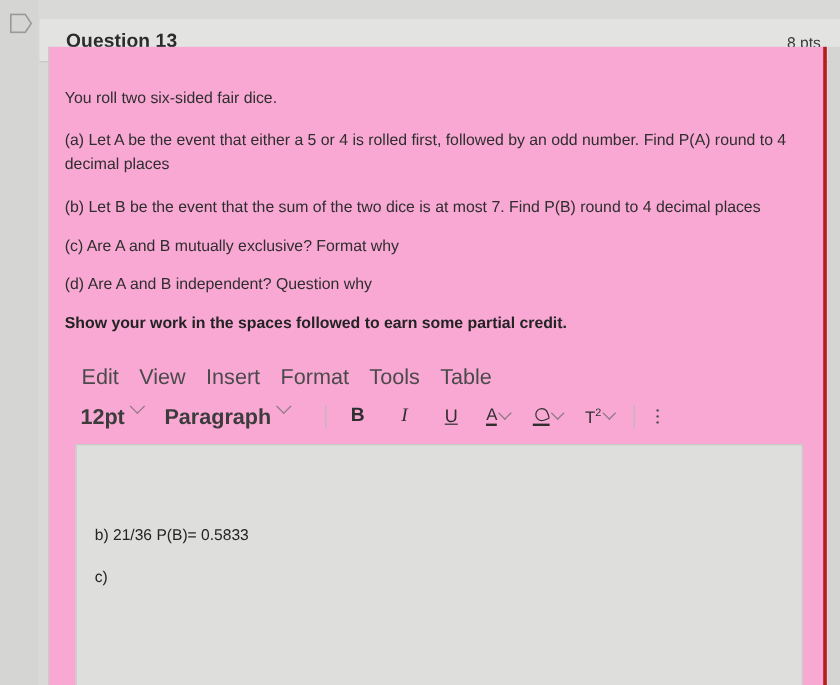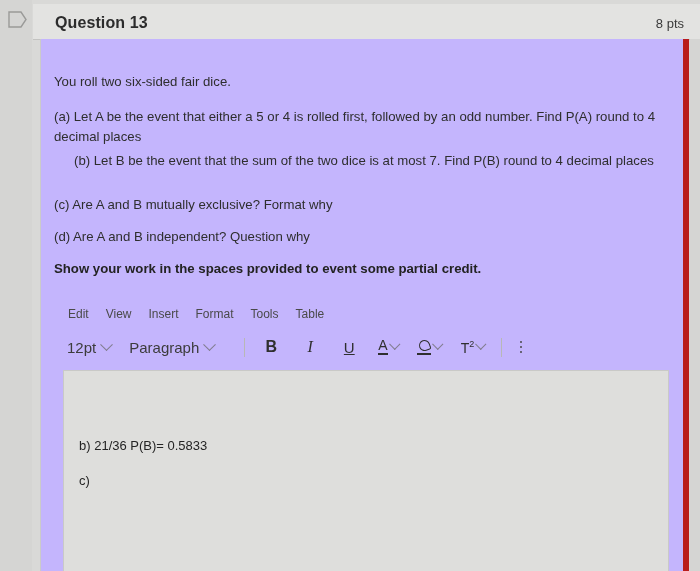--- a/index.html
+++ b/index.html
@@ -35,21 +35,21 @@
   .flag-icon {
     position: absolute;
     left: 8px; top: 11px;
     width: 19px; height: 17px;
   }
   .flag-icon svg { display: block; }
 
   
   .q-header {
     position: absolute;
-    left: 33px; top: 4px;
+    left: 33px; top: 16px;
     width: 667px; height: 36px;
     background: #e3e3e1;
     border-bottom: 1px solid #c3c3c1;
     box-sizing: border-box;
   }
   .q-title {
     position: absolute;
     left: 22px; top: 10px;
     font-size: 16px;
     font-weight: bold;
@@ -62,23 +62,23 @@
     font-size: 13px;
     color: #3a3a3a;
   }
 
   
   .q-body {
     position: absolute;
     left: 40px; top: 39px;
     width: 649px;
     height: 532px;
-    background: #c4b5fd;
+    background: #f9a8d4;
     border-left: 1px solid #cbcbc9;
-    border-right: 6px solid #b91c1c;
+    border-right: 3px solid #b91c1c;
     box-sizing: border-box;
   }
 
   
   .gutter-right {
     position: absolute;
     right: 0; top: 39px;
     width: 10px; height: 532px;
     background: #d5d5d3;
   }
@@ -86,60 +86,60 @@
   .q-text {
     position: absolute;
     left: 13px;
     right: 10px;
     color: #2e2e2e;
     font-size: 13.2px;
     line-height: 20px;
   }
   .q-text.intro  { top: 33px; }
   .q-text.part-a { top: 68px; }
-  .q-text.part-b { top: 112px; margin-left: 20px; }
+  .q-text.part-b { top: 124px; }
   .q-text.part-c { top: 156px; }
   .q-text.part-d { top: 188px; }
   .q-text.note   { top: 220px; font-weight: bold; color: #232323; }
 
   
   .editor {
     position: absolute;
     left: 13px;
     top: 263px;
     right: 10px;
   }
   .menubar {
     display: flex;
     gap: 17px;
     padding-left: 14px;
     height: 24px;
     align-items: center;
   }
   .menu-item {
-    font-size: 12px;
+    font-size: 18px;
     color: #4a4a4a;
     cursor: default;
   }
   .toolbar {
     display: flex;
     align-items: center;
     height: 32px;
     padding-left: 13px;
     margin-top: 5px;
     gap: 0;
   }
   .tb-select {
     display: flex;
-    align-items: center;
     gap: 6px;
-    font-size: 15px;
+    font-size: 18px;
     color: #3c3c3c;
     margin-right: 18px;
     cursor: default;
+    font-weight: bold;
   }
   .chev {
     display: inline-block;
     width: 8px; height: 8px;
     border-right: 1.3px solid #6a6a6a;
     border-bottom: 1.3px solid #6a6a6a;
     transform: rotate(45deg) translate(-2px,-2px);
     opacity: .75;
   }
   .chev.sm {
@@ -258,21 +258,21 @@
 
   <div class="gutter-right"></div>
 
   <div class="q-body">
 
     <div class="q-text intro">You roll two six-sided fair dice.</div>
     <div class="q-text part-a">(a) Let A be the event that either a 5 or 4 is rolled first, followed by an odd number. Find P(A) round to 4 decimal places</div>
     <div class="q-text part-b">(b) Let B be the event that the sum of the two dice is at most 7. Find P(B) round to 4 decimal places</div>
     <div class="q-text part-c">(c) Are A and B mutually exclusive? Format why</div>
     <div class="q-text part-d">(d) Are A and B independent? Question why</div>
-    <div class="q-text note">Show your work in the spaces provided to event some partial credit.</div>
+    <div class="q-text note">Show your work in the spaces followed to earn some partial credit.</div>
 
     <div class="editor">
 
       <div class="menubar">
         <div class="menu-item">Edit</div>
         <div class="menu-item">View</div>
         <div class="menu-item">Insert</div>
         <div class="menu-item">Format</div>
         <div class="menu-item">Tools</div>
         <div class="menu-item">Table</div>

